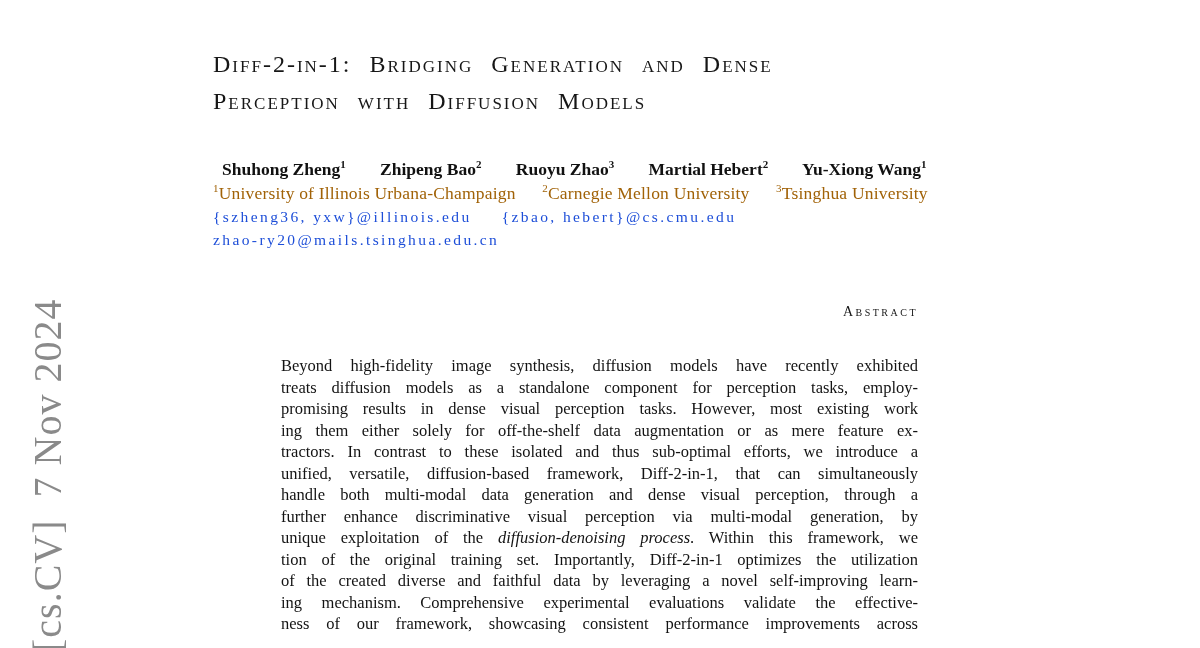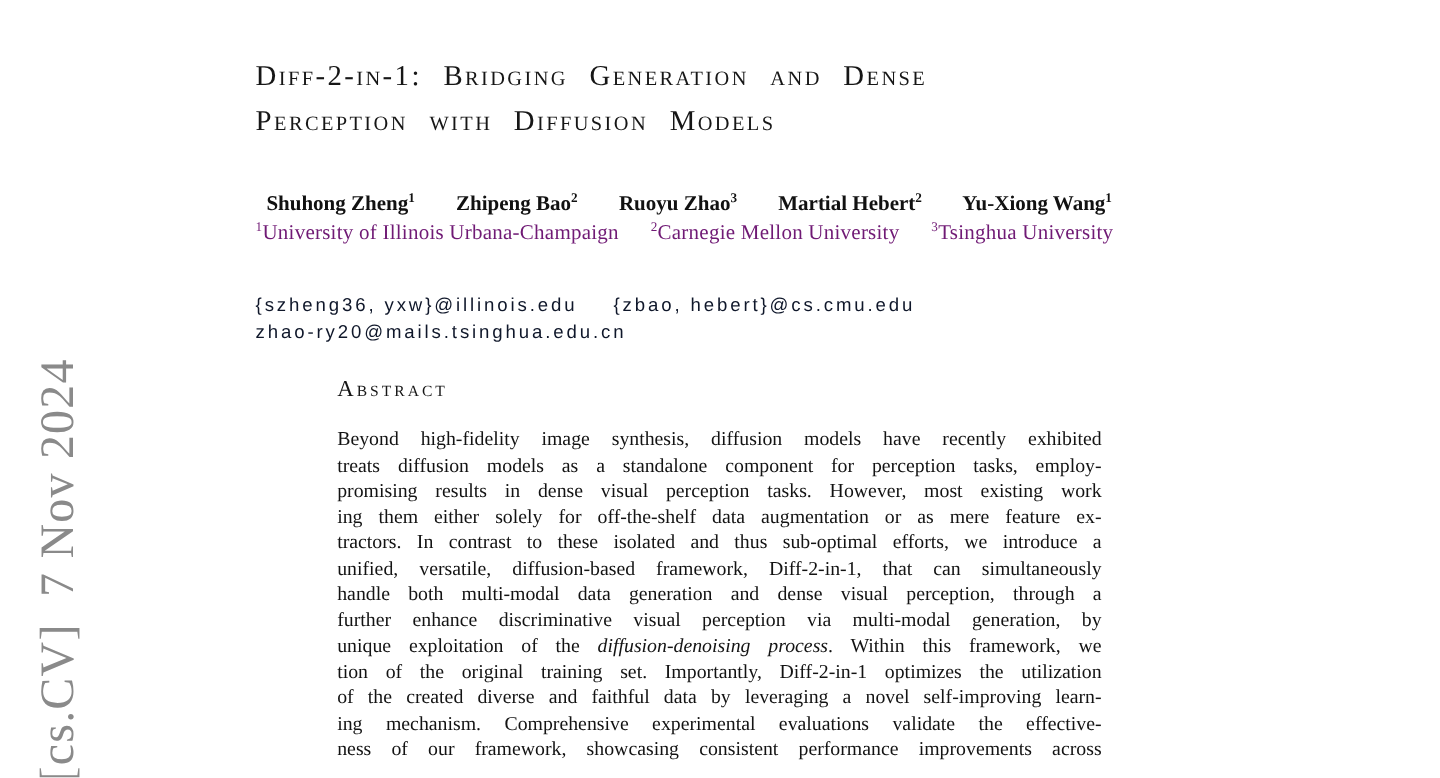--- a/index.html
+++ b/index.html
@@ -63,47 +63,46 @@
     line-height: 0;
   }
   
   .affils {
     position: absolute;
     left: 213px;
     top: 183px;
     font-size: 17.5px;
     letter-spacing: 0.2px;
     white-space: nowrap;
-    color: #701a75;
+    color: #a16207;
   }
   .affils .affil { margin-right: 22px; }
   .affils .affil:last-child { margin-right: 0; }
   
   .emails {
     position: absolute;
     left: 213px;
     top: 205px;
-    font-family: Liberation Sans, sans-serif;
+    font-family: Liberation Serif, serif;
     font-size: 15.5px;
     letter-spacing: 2.4px;
     line-height: 23px;
-    color: #0f172a;
+    color: #1d4ed8;
     white-space: nowrap;
-    margin-top: 38px;
   }
   .email-gap2 { margin-left: 30px; }
   
   .abstract-heading {
     position: absolute;
     left: 281px;
-    top: 314px;
+    top: 304px;
     width: 637px;
-    text-align: left;
+    text-align: right;
     font-variant: small-caps;
-    font-size: 19px;
+    font-size: 14px;
     letter-spacing: 2.5px;
     color: #161616;
   }
   .abstract {
     position: absolute;
     left: 281px;
     top: 355px;
     width: 637px;
     font-size: 16.5px;
     line-height: 21.5px;

